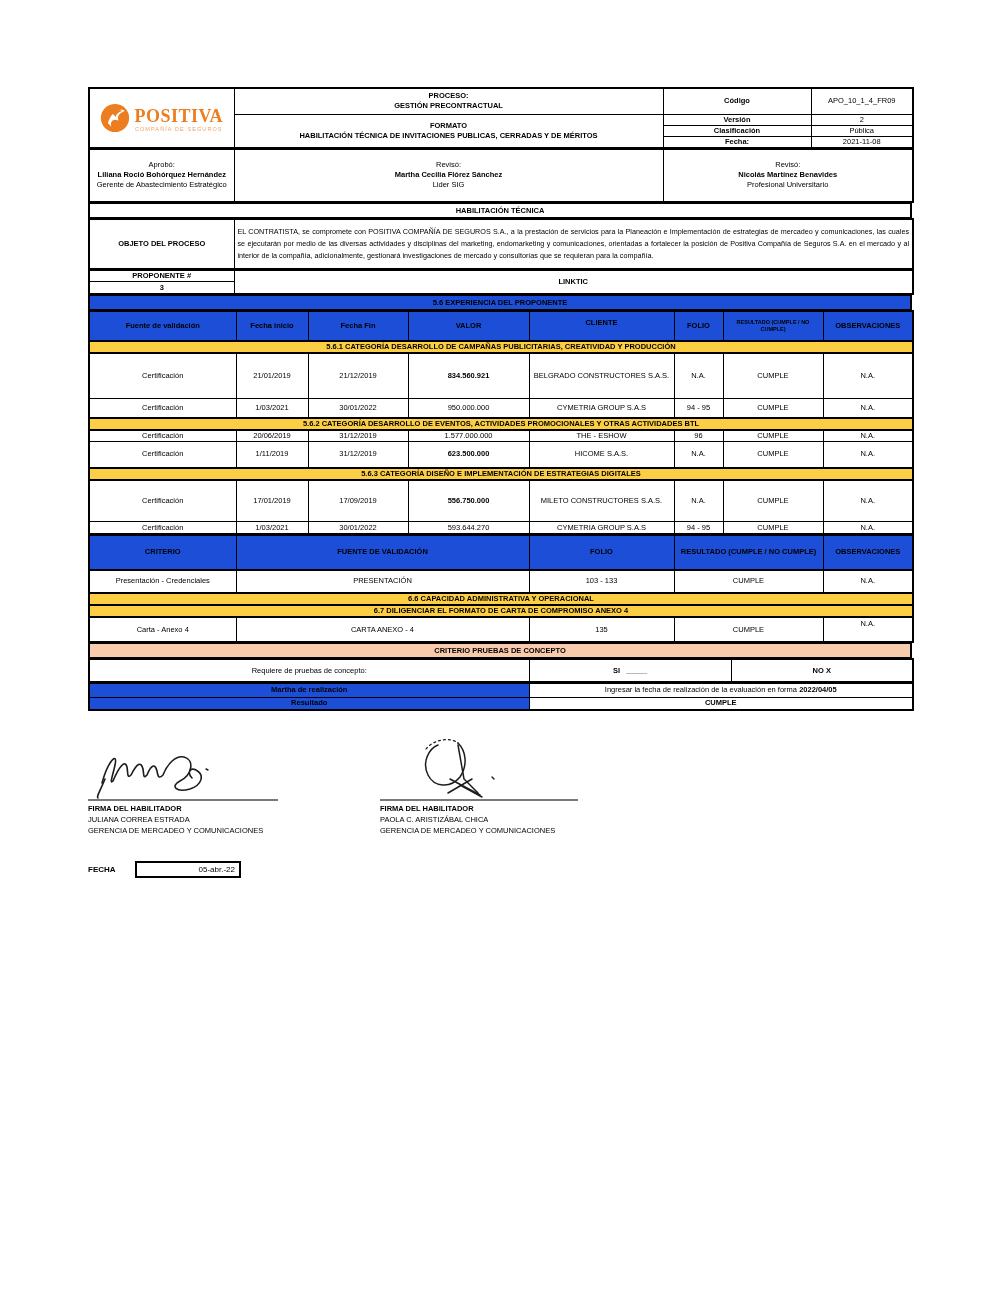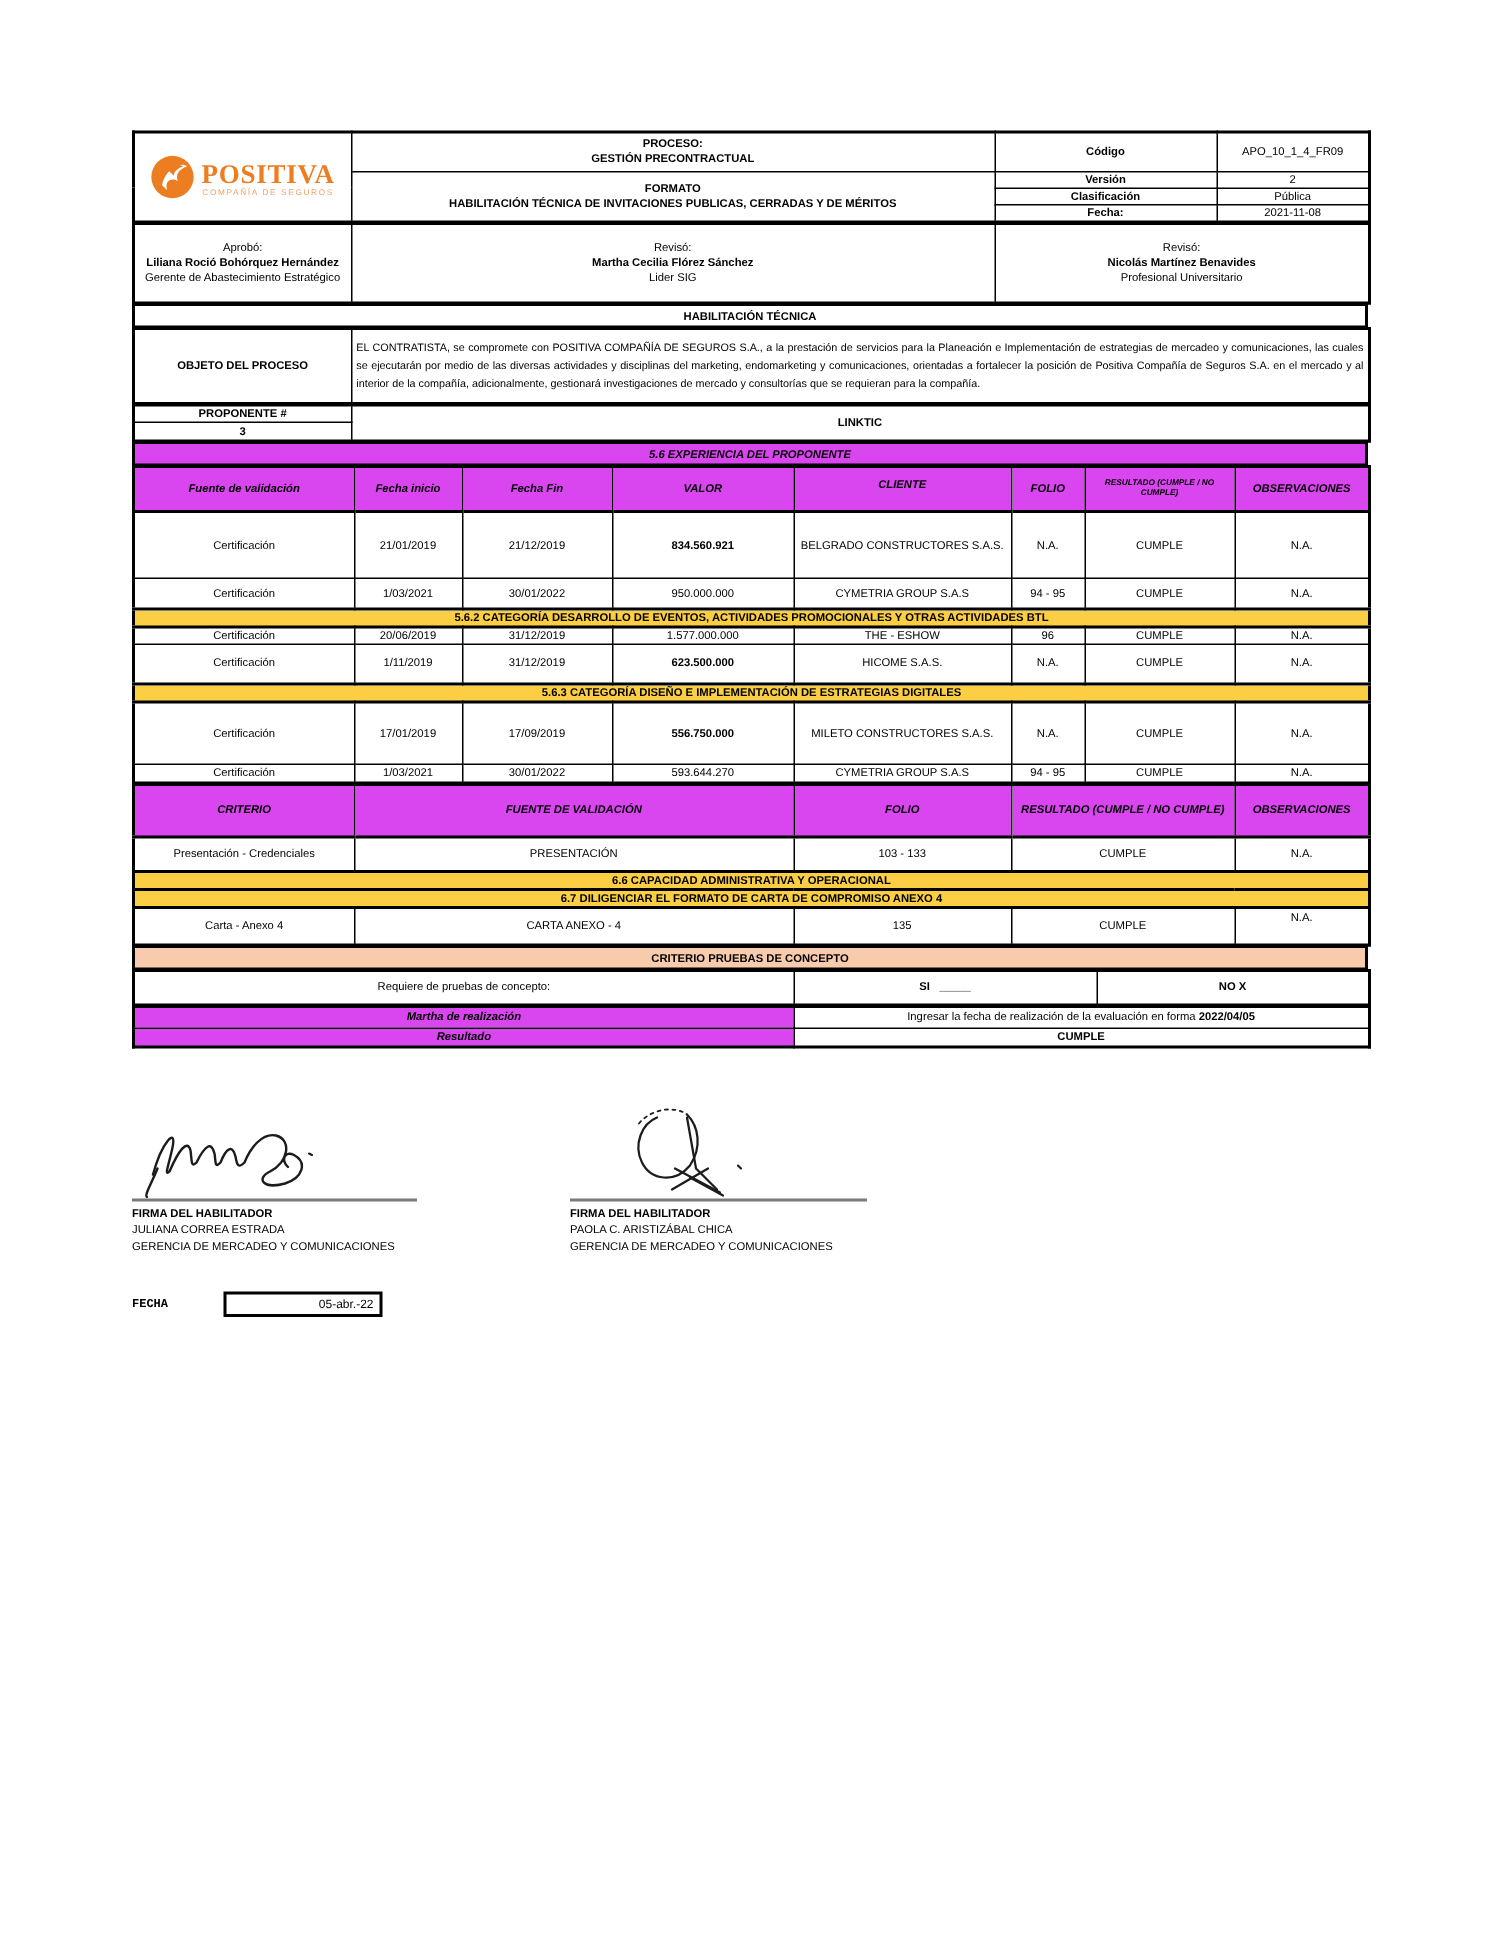--- a/index.html
+++ b/index.html
@@ -6,37 +6,37 @@
   .sheet {
     position:relative; width:1000px; height:1294px; background:#ffffff;
     font-family:"Liberation Sans", sans-serif; color:#000;
   }
   .form { position:absolute; left:88px; top:88px; width:824px; }
   table { border-collapse:collapse; table-layout:fixed; width:824px; margin-top:-1px; border:2px solid #000; }
   td { border:1px solid #000; padding:0 3px; font-size:7.5px; text-align:center; vertical-align:middle; overflow:hidden; line-height:1.35; }
   .b { font-weight:bold; }
   .vb { vertical-align:bottom; padding-bottom:12px; }
   .left { text-align:left; }
-  .peach { background:#d946ef;font-style:italic; }
+  .peach { background:#1d4ed8; }
   .peach2 { background:#F8CBAD; }
   .gold { background:#FBCE44; }
   .bar { margin-top:-1px; border:2px solid #000; height:13px; line-height:13px; text-align:center; font-weight:bold; font-size:7.5px; }
   .bar-row td { border-top:2px solid #000; border-bottom:2px solid #000; font-weight:bold; }
   .hdr-bot td { border-bottom:2px solid #000; }
   .logo-cell { vertical-align:middle; }
   .logo-wrap { display:flex; align-items:flex-end; justify-content:center; gap:4px; }
   .logo-word { font-family:"Liberation Serif", serif; font-weight:bold; font-size:18px; color:#ED7D21; letter-spacing:0.5px; line-height:1; }
   .logo-tag { font-size:5.5px; color:#F2A265; letter-spacing:1.1px; margin-top:1px; }
   .tiny-hdr { font-size:5.5px; line-height:1.25; font-weight:bold; }
   .objeto-text { font-size:7.2px; line-height:1.62; text-align:justify; }
   .sig { position:absolute; width:210px; font-size:7.5px; line-height:1.45; }
   .sig-line { border-bottom:2px solid #7a7a7a; height:0; margin-bottom:3px; }
   .sig-label { font-weight:bold; }
   .fecha-foot { position:absolute; left:88px; top:861px; display:flex; align-items:center; }
-  .fecha-foot-label { font-weight:bold; font-size:8px; width:61px;font-family:Liberation Mono, monospace; }
+  .fecha-foot-label { font-weight:bold; font-size:8px; width:47px; }
   .fecha-box { border:2px solid #000; width:98px; height:13px; line-height:13px; font-size:8px; text-align:right; padding-right:4px; }
   svg { display:block; }
 </style>
 </head>
 <body>
 
 <div class="sheet">
   <div class="form">
 
     <table>
@@ -165,20 +165,23 @@
         <td class="peach b">Fuente de validación</td>
         <td class="peach b">Fecha inicio</td>
         <td class="peach b">Fecha Fin</td>
         <td class="peach b">VALOR</td>
         <td class="peach b vb">CLIENTE</td>
         <td class="peach b">FOLIO</td>
         <td class="peach tiny-hdr">RESULTADO (CUMPLE / NO CUMPLE)</td>
         <td class="peach b">OBSERVACIONES</td>
       </tr>
 
+      <tr class="bar-row" style="height:12px">
+        <td colspan="8" class="gold">5.6.1 CATEGORÍA DESARROLLO DE CAMPAÑAS PUBLICITARIAS, CREATIVIDAD Y PRODUCCIÓN</td>
+      </tr>
       <tr style="height:45px">
         <td>Certificación</td>
         <td>21/01/2019</td>
         <td>21/12/2019</td>
         <td class="b">834.560.921</td>
         <td>BELGRADO CONSTRUCTORES S.A.S.</td>
         <td>N.A.</td>
         <td>CUMPLE</td>
         <td>N.A.</td>
       </tr>

